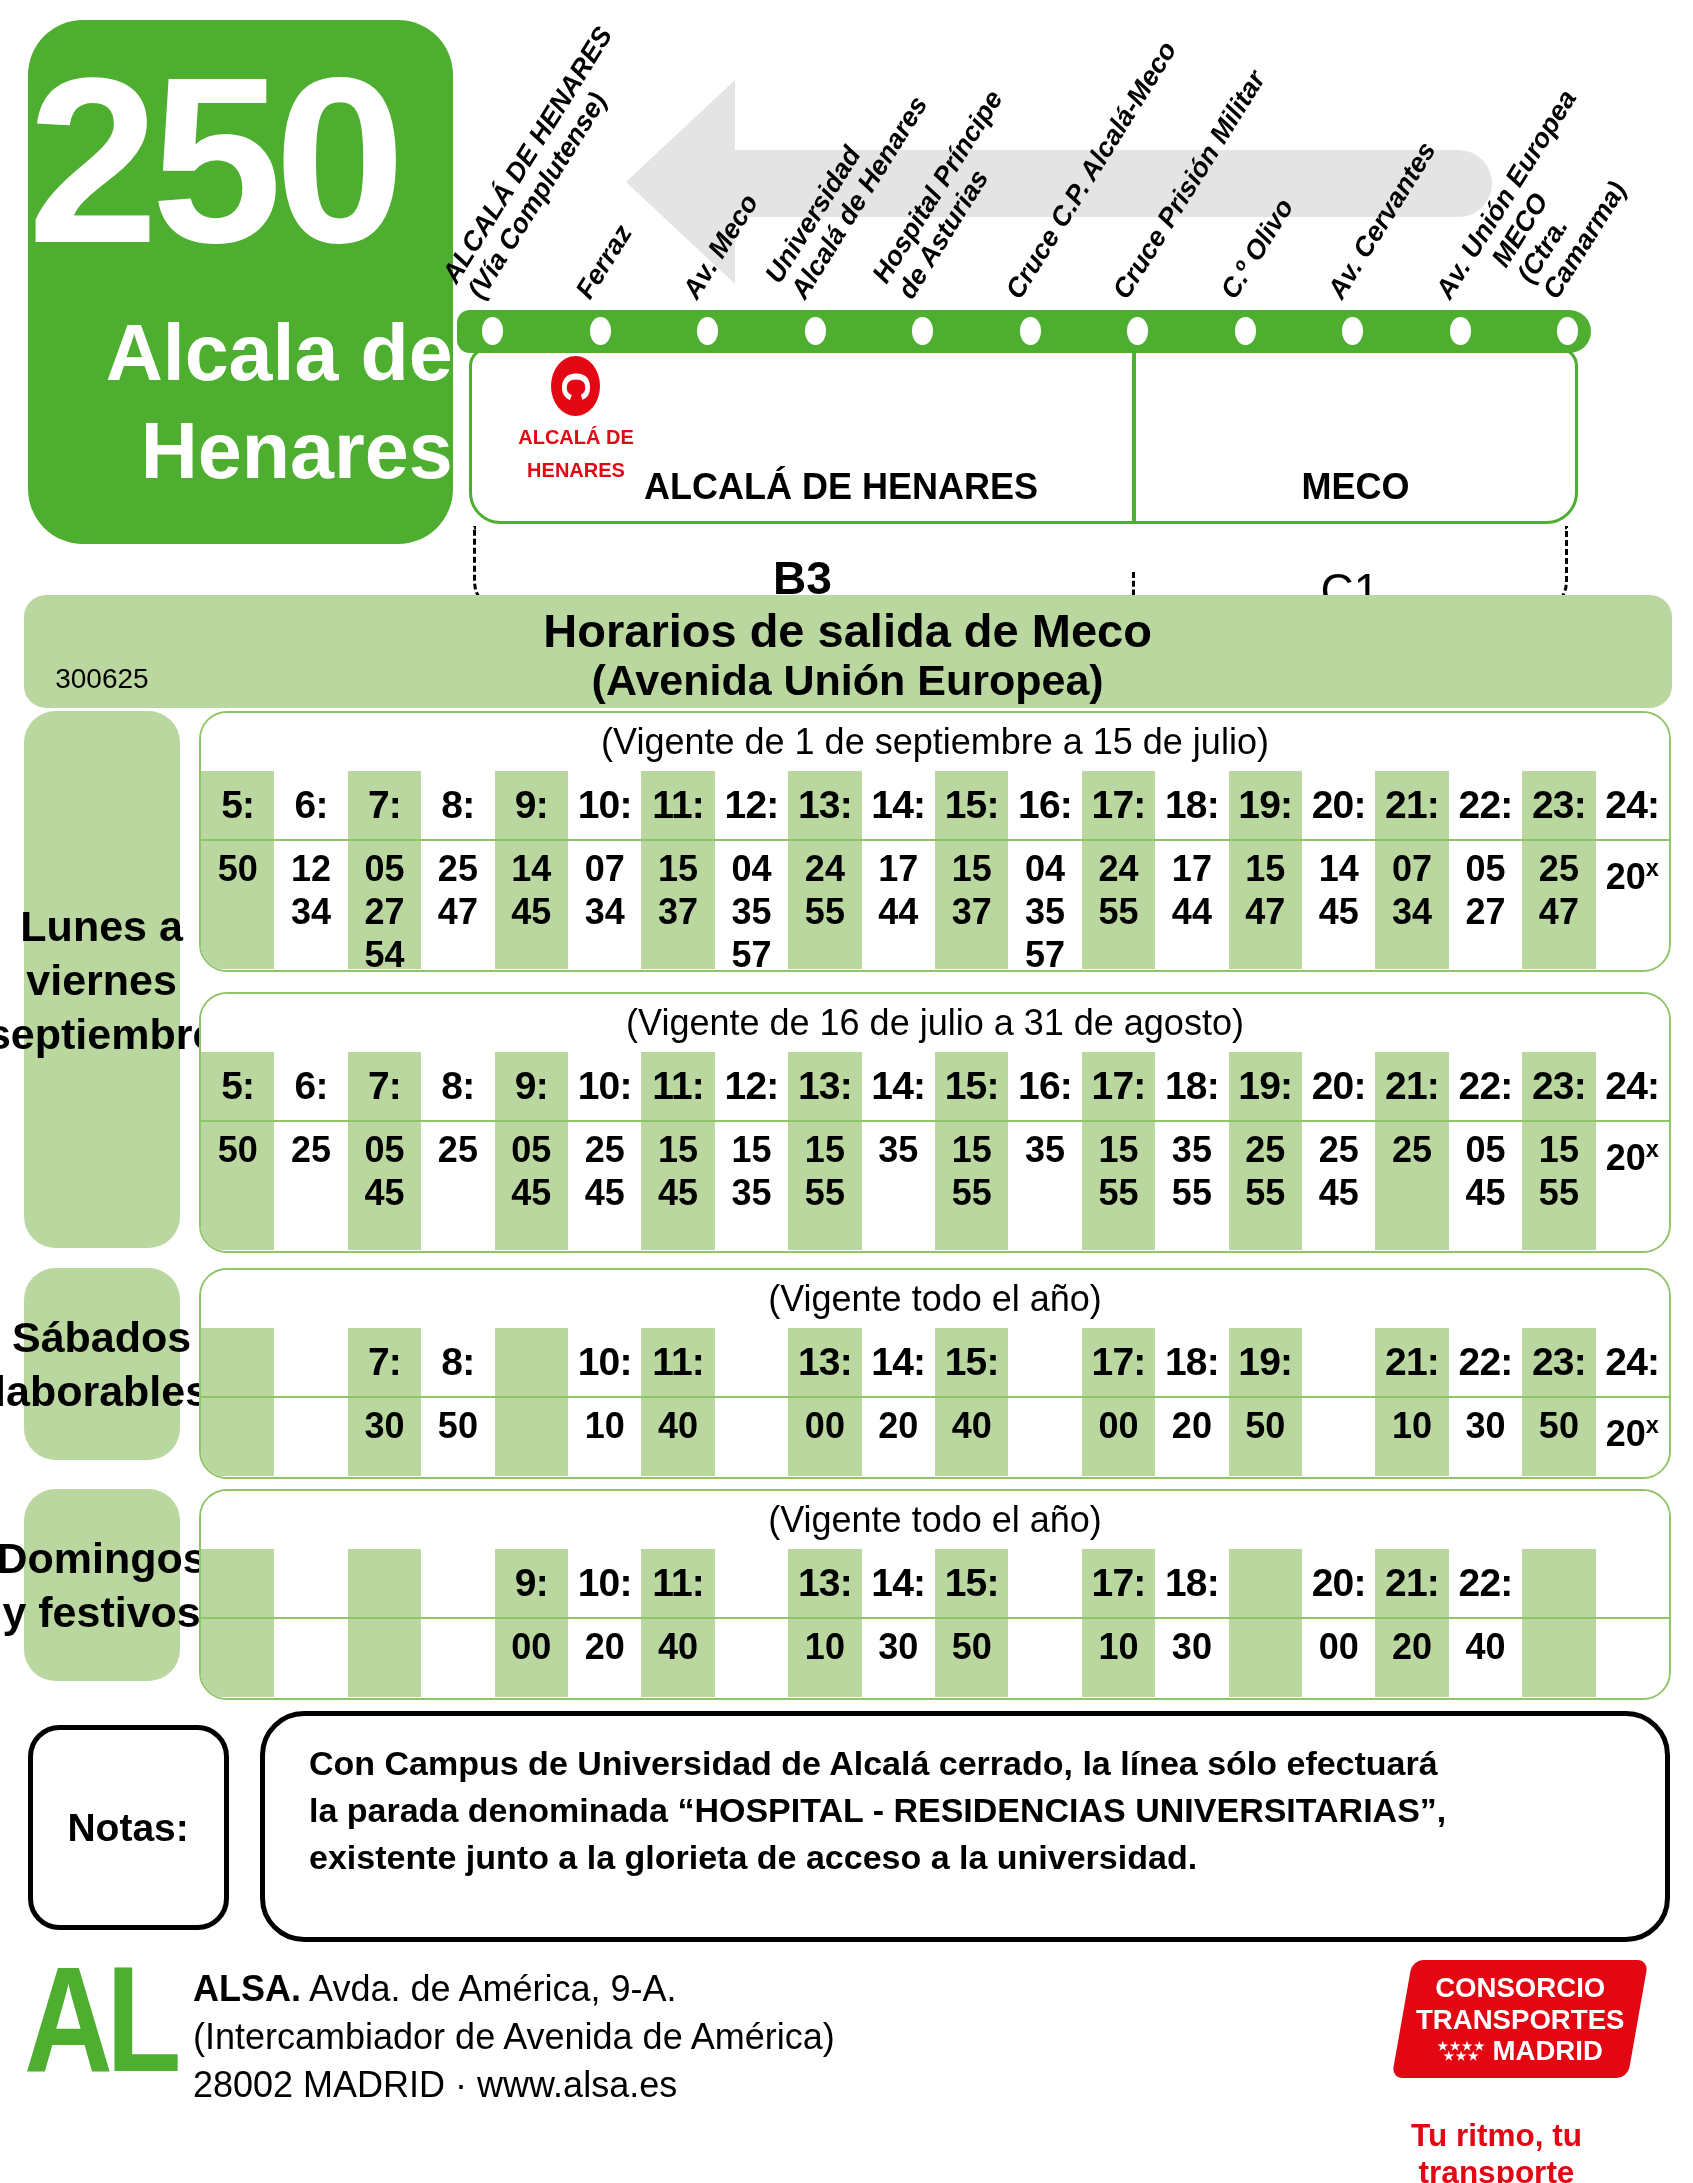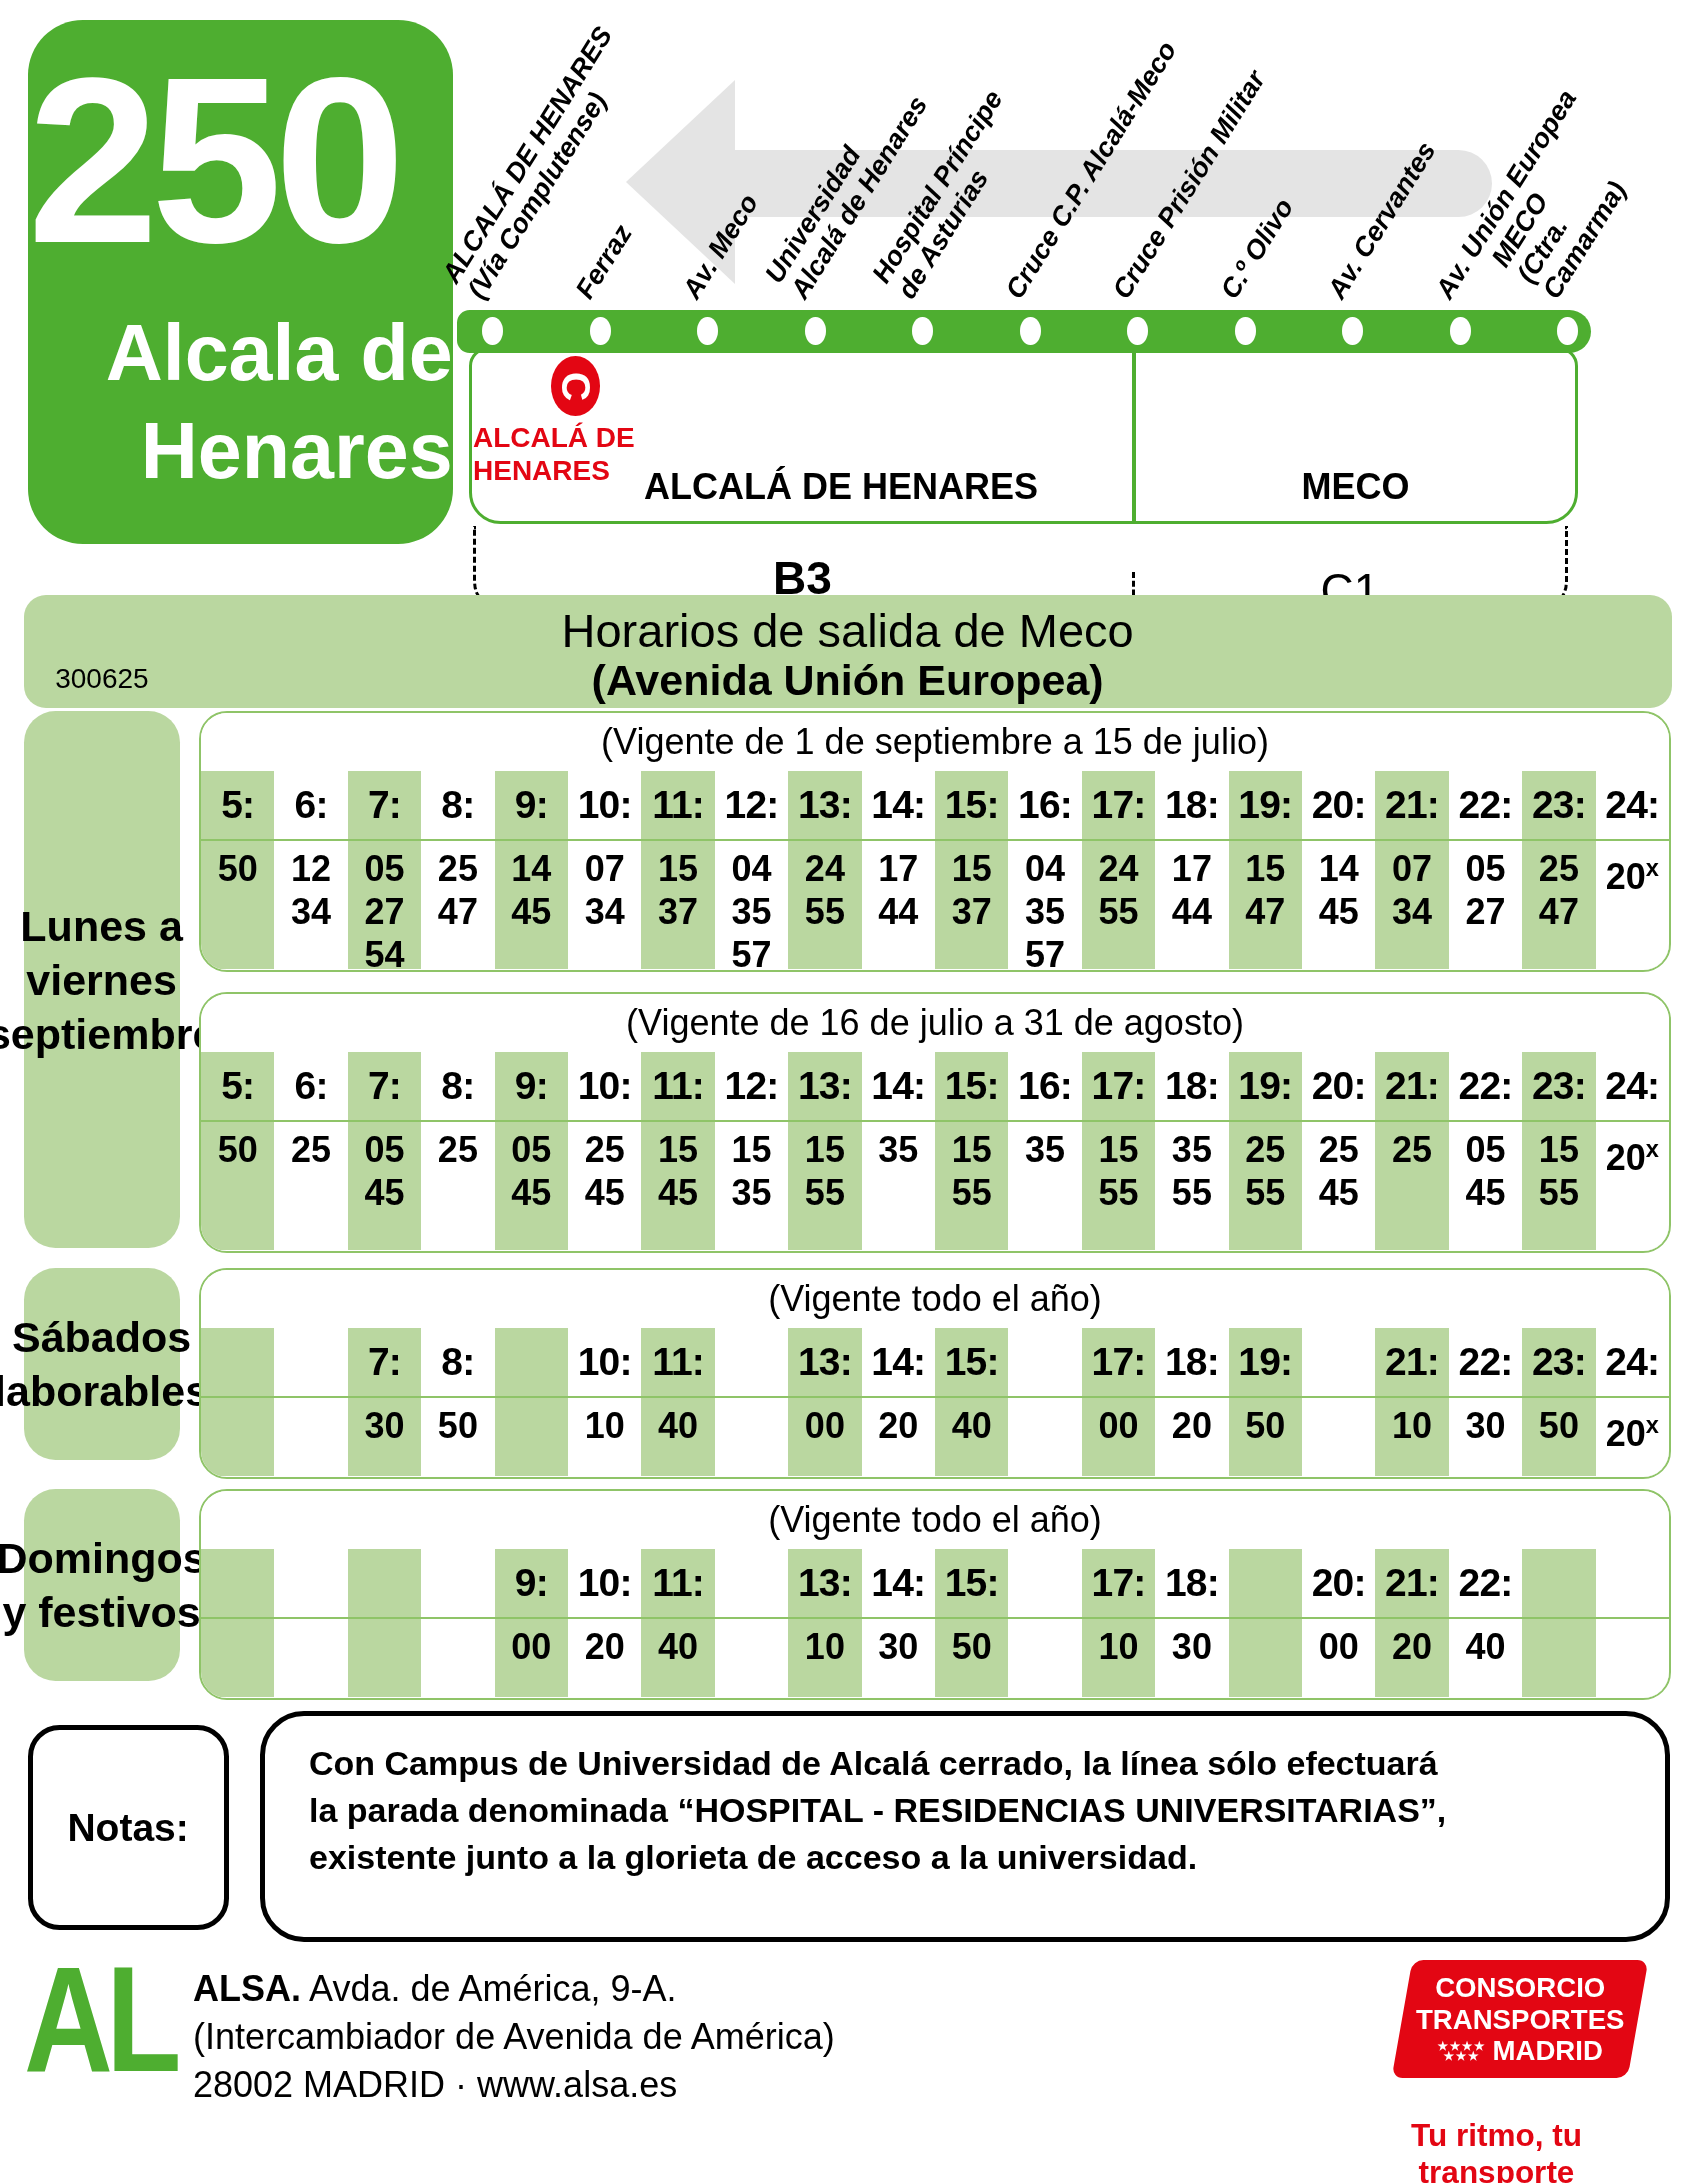--- a/index.html
+++ b/index.html
@@ -22,39 +22,39 @@
   .dot{position:absolute;top:317px;width:20.5px;height:28px;background:#fff;border-radius:50%;z-index:4;}
   .anchor{position:absolute;top:306px;width:0;height:0;z-index:2;}
   .slabel{position:absolute;left:-4.7px;bottom:1.6px;transform-origin:0 100%;transform:rotate(-58deg);
           white-space:pre;font-style:italic;font-weight:700;font-size:27px;line-height:30px;}
   #zone-box{left:469px;top:347px;width:1109px;height:177px;background:#fff;border:3.9px solid #4eae30;
             border-radius:19px 19px 31.5px 31.5px;box-sizing:border-box;z-index:2;}
   #zone-divider{left:1132px;top:350px;width:3.9px;height:173px;background:#4eae30;z-index:3;}
   #cercanias-logo{left:551px;top:356px;width:49px;height:60px;background:#e30613;border-radius:50%;z-index:4;
                   display:flex;align-items:center;justify-content:center;}
   #cercanias-logo span{color:#fff;font-weight:700;font-size:41px;transform:rotate(90deg);line-height:41px;}
-  #cercanias-label{left:473px;top:421px;width:206px;text-align:left;color:#e30613;font-weight:700;
-                   font-size:28px;line-height:33px;white-space:pre-line;z-index:4;}
+  #cercanias-label{left:473px;top:421px;width:206px;text-align:center;color:#e30613;font-weight:700;
+                   font-size:20px;line-height:33px;white-space:pre-line;z-index:4;}
   #zone-name-alcala{left:551px;top:466px;width:580px;text-align:center;font-weight:700;font-size:36px;z-index:4;}
   #zone-name-meco{left:1132px;top:466px;width:447px;text-align:center;font-weight:700;font-size:36px;z-index:4;}
   #fare-bracket{left:473px;top:526px;width:1095px;height:87px;border-left:3.9px dashed #000;
                 border-right:3.9px dashed #000;border-bottom:3.9px dashed #000;border-radius:0 0 31.5px 31.5px;box-sizing:border-box;}
   #fare-divider{left:1132px;top:572px;width:0;height:41px;border-left:3.9px dashed #000;}
   #fare-zone-b3{left:473px;top:551px;width:659px;text-align:center;font-weight:700;font-size:46px;}
   #fare-zone-c1{left:1132px;top:563px;width:436px;text-align:center;font-weight:400;font-size:46px;}
   #time-alcala{left:476px;top:629px;font-weight:700;font-size:31.5px;}
   #time-meco{left:1197px;top:629px;width:95px;text-align:center;font-weight:700;font-size:31.5px;}
   #travel-caption{left:1307px;top:622px;width:299px;text-align:right;font-weight:700;font-size:26px;}
   #travel-arrow-line{left:1323px;top:668px;width:284px;height:4.7px;background:#000;}
   #travel-arrow-head{left:1311px;top:658px;width:0;height:0;border-top:11.8px solid transparent;
                      border-bottom:11.8px solid transparent;border-right:27px solid #000;}
 
   
   #band{left:23.6px;top:595px;width:1648px;height:113px;background:#bad7a0;border-radius:22px;}
-  #band-title{left:0;top:7.9px;width:100%;text-align:center;font-weight:400;font-size:47px;}
+  #band-title{left:0;top:7.9px;width:100%;text-align:center;font-weight:700;font-size:47px;}
   #band-subtitle{left:0;top:61px;width:100%;text-align:center;font-weight:700;font-size:43px;}
   #band-code{left:23.6px;bottom:12.6px;font-size:28px;margin-left:8px;}
 
   
   .day-label{position:absolute;left:23.6px;width:156px;background:#bad7a0;border-radius:31.5px;
              display:flex;align-items:center;justify-content:center;text-align:center;
              font-weight:700;font-size:43px;line-height:54px;white-space:pre-line;}
   #day-lv{top:711px;height:537px;}
   #day-sab{top:1268px;height:192px;}
   #day-dom{top:1489px;height:192px;}

